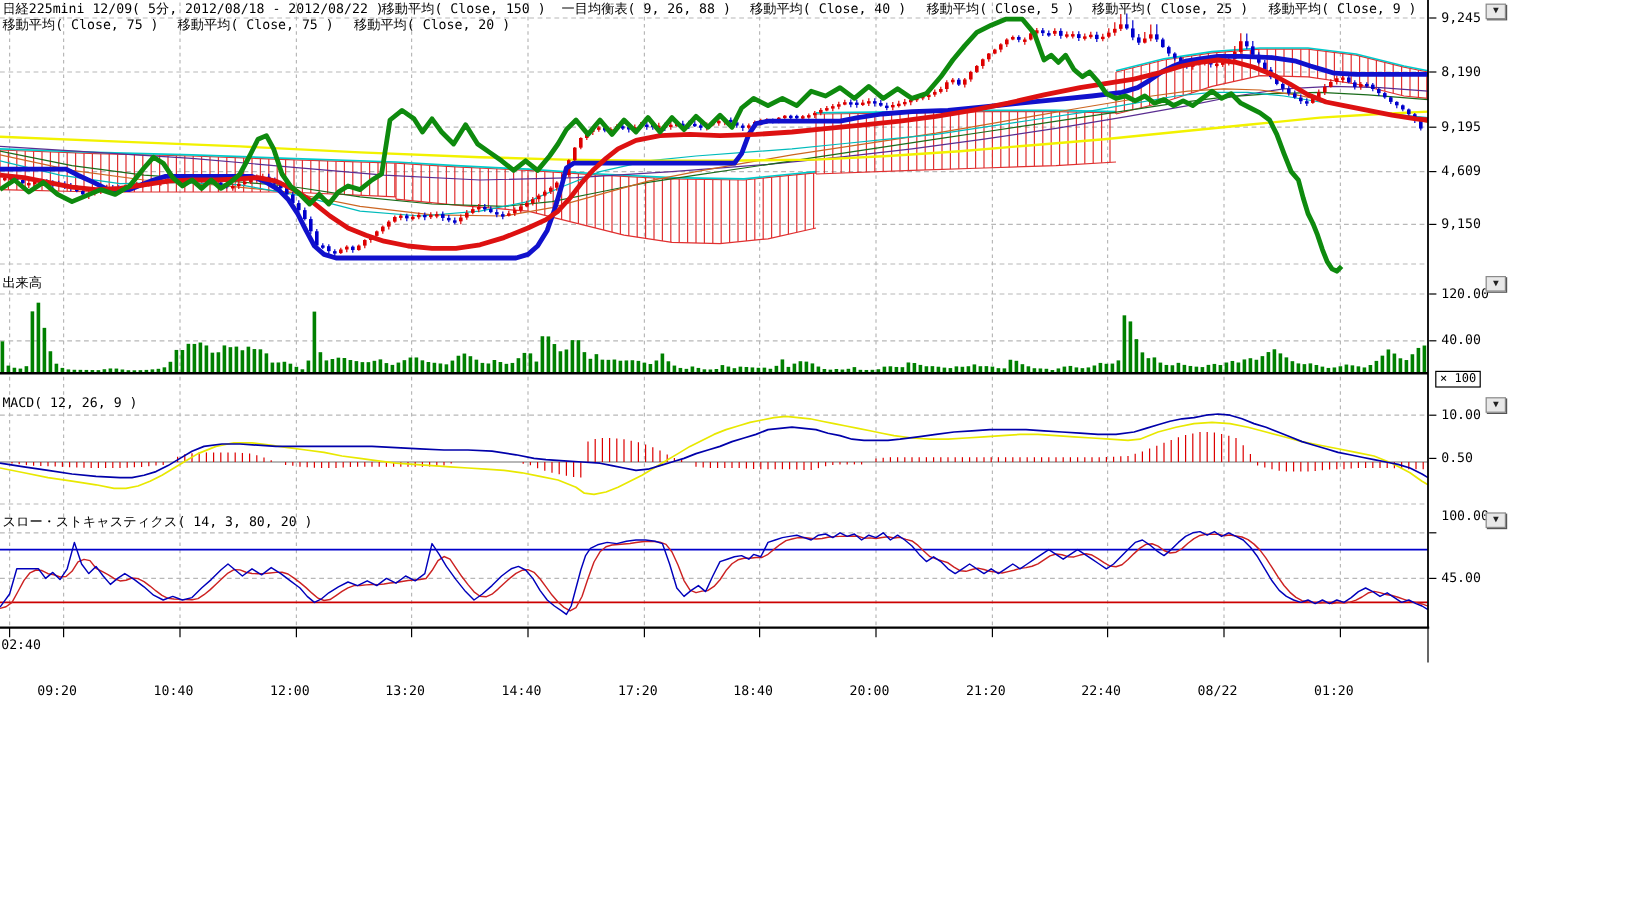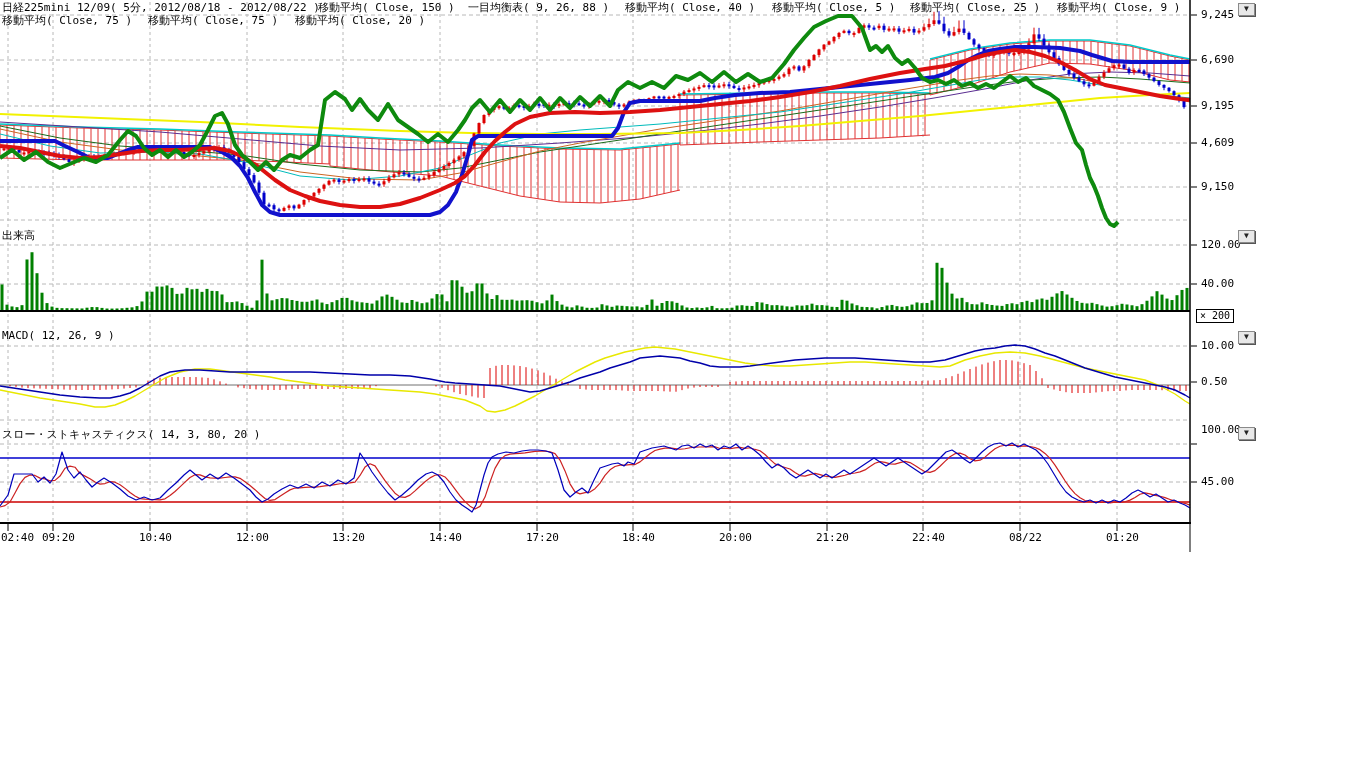--- a/index.html
+++ b/index.html
@@ -1,20 +1,20 @@
 <!DOCTYPE html>
 <html><head>
 <meta charset="utf-8">
 <style>
   html,body{margin:0;padding:0;background:#fff;}
   #app{position:relative;width:1302px;height:768px;background:#fff;overflow:hidden;
        font-family:"DejaVu Sans Mono","Liberation Mono",monospace;}
   svg{position:absolute;left:0;top:0;}
   .lbl{position:absolute;font-size:11px;line-height:12px;color:#000;white-space:pre;}
-  .xlbl{width:44px;text-align:right;}
+  .xlbl{width:44px;text-align:left;margin-top:38px;}
   .dd{position:absolute;width:15px;height:11px;border:1px solid #8a8a8a;background:#e8e8e8;
       box-shadow:1px 1px 0 #555;font-size:8px;line-height:10px;text-align:center;color:#222;cursor:pointer;}
   #x100{position:absolute;border:1px solid #000;background:#fff;font-size:10px;line-height:12px;padding:0 3px;}
 </style>
 </head>
 <body>
 
 <div id="app">
   <svg id="cv" width="1366" height="768">
       <line x1="8" y1="2" x2="8" y2="522" stroke="#b8b8b8" stroke-dasharray="3,3"></line>
@@ -1180,28 +1180,28 @@
   <span class="lbl" style="left:1057px;top:2px">移動平均( Close, 9 )</span>
   <span class="lbl" style="left:2px;top:15px">移動平均( Close, 75 )</span>
   <span class="lbl" style="left:148px;top:15px">移動平均( Close, 75 )</span>
   <span class="lbl" style="left:295px;top:15px">移動平均( Close, 20 )</span>
 
   <span class="lbl" style="left:2px;top:230px">出来高</span>
   <span class="lbl" style="left:2px;top:330px">MACD( 12, 26, 9 )</span>
   <span class="lbl" style="left:2px;top:429px">スロー・ストキャスティクス( 14, 3, 80, 20 )</span>
 
   <span class="lbl" style="left:1201px;top:9px">9,245</span>
-  <span class="lbl" style="left:1201px;top:54px">6,690</span>
+  <span class="lbl" style="left:1201px;top:54px">8,190</span>
   <span class="lbl" style="left:1201px;top:100px">9,195</span>
   <span class="lbl" style="left:1201px;top:137px">4,609</span>
   <span class="lbl" style="left:1201px;top:181px">9,150</span>
 
   <span class="lbl" style="left:1201px;top:239px">120.00</span>
   <span class="lbl" style="left:1201px;top:278px">40.00</span>
-  <div id="x100" style="left:1196px;top:309px">× 200</div>
+  <div id="x100" style="left:1196px;top:309px">× 100</div>
 
   <span class="lbl" style="left:1201px;top:340px">10.00</span>
   <span class="lbl" style="left:1201px;top:376px">0.50</span>
 
   <span class="lbl" style="left:1201px;top:424px">100.00</span>
   <span class="lbl" style="left:1201px;top:476px">45.00</span>
 
   <span class="lbl" style="left:1px;top:532px;width:44px">02:40</span>
   <span class="lbl xlbl" style="left:31px;top:532px">09:20</span>
   <span class="lbl xlbl" style="left:128px;top:532px">10:40</span>

